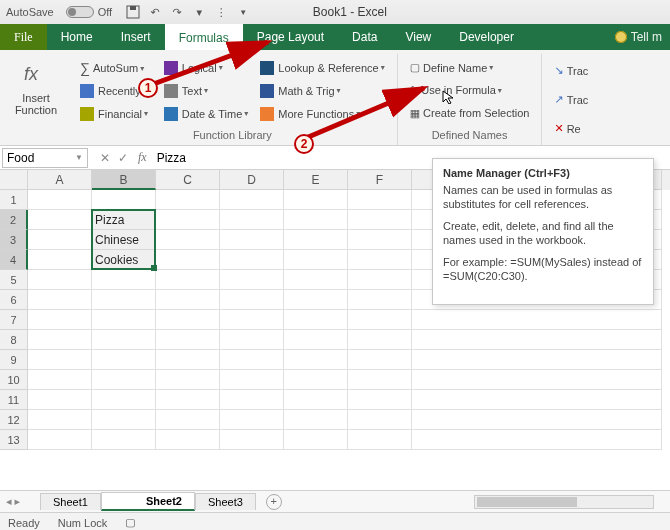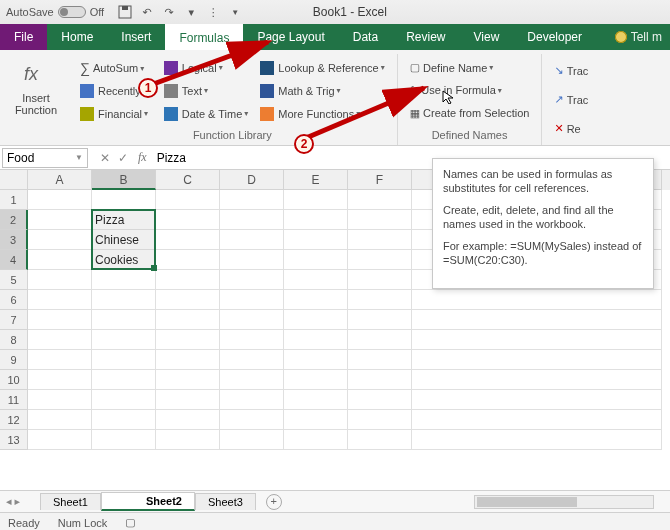--- a/index.html
+++ b/index.html
@@ -1,29 +1,29 @@
 <!DOCTYPE html>
 <html><head>
 <meta charset="utf-8">
 <style>
 * { box-sizing: border-box; margin: 0; padding: 0; font-family: "Segoe UI", Arial, sans-serif; }
 body { width: 670px; height: 530px; overflow: hidden; background: #fff; position: relative; font-size: 12px; }
 
 
 .titlebar { height: 24px; background: linear-gradient(#f0f0f0,#e8e8e8); display: flex; align-items: center; padding: 0 6px; font-size: 11px; color: #555; }
-.titlebar .autosave { }
+.titlebar .autosave { margin-right: 8px; }
 .titlebar .toggle { display:inline-block; width:28px; height:12px; border:1px solid #888; border-radius:6px; background:#ddd; vertical-align:middle; margin:0 4px; position:relative;}
 .titlebar .toggle:after{content:"";position:absolute;left:1px;top:1px;width:8px;height:8px;border-radius:50%;background:#888;}
 .qat-icon { width:16px; height:16px; margin:0 3px; display:inline-flex; align-items:center; justify-content:center; color:#555;}
 .titlebar .booktitle { position:absolute; left:50%; transform:translateX(-30%); color:#3a3a3a; font-size: 12px;}
 
 
 .menutabs { height: 26px; background: #217346; display: flex; align-items: stretch; color: #fff; }
 .menutabs .tab { padding: 0 14px; display:flex; align-items:center; font-size: 12px; cursor:pointer; }
-.menutabs .tab.file { background:#701a75; }
+.menutabs .tab.file { background:#4d7c0f;font-family:Liberation Serif, serif; }
 .menutabs .tab.active { background: #fff; color: #217346; border-top:1px solid #fff;}
 .menutabs .tellme { margin-left:auto; padding:0 8px; display:flex;align-items:center; opacity:.9;}
 .bulb { width:12px;height:12px;border-radius:50%;background:#ffd966; margin-right:4px; box-shadow:0 0 0 1px #b38f00 inset;}
 
 
 .ribbonwrap { height: 96px; background:#f3f3f3; border-bottom:1px solid #d0d0d0; display:flex; padding:4px 4px 0; font-size:11px; color:#444; }
 .group { border-right:1px solid #d9d9d9; padding:0 6px; display:flex; flex-direction:column; }
 .group-body { flex:1; display:flex; }
 .group-label { text-align:center; font-size:11px; color:#666; padding:2px 0 4px; }
 .bigbtn { width:52px; text-align:center; display:flex; flex-direction:column; align-items:center; justify-content:flex-start; padding-top:4px; cursor:pointer;}
@@ -103,21 +103,20 @@
   <span class="booktitle">Book1 - Excel</span>
 </div>
 
 <div class="menutabs">
   <div class="tab file">File</div>
   <div class="tab">Home</div>
   <div class="tab">Insert</div>
   <div class="tab active">Formulas</div>
   <div class="tab">Page Layout</div>
   <div class="tab">Data</div>
-  <div class="tab">Review</div>
   <div class="tab">View</div>
   <div class="tab">Developer</div>
   <div class="tellme">
       <span class="bulb"></span>
       <span>Tell m</span>
     </div>
 </div>
 
 <div class="ribbonwrap">
   <div class="group" style="border-right:none;">
@@ -406,20 +405,21 @@
     </div>
 </div>
 
 <div class="status">
   <span>Ready</span>
   <span>Num Lock</span>
   <span>▢</span>
 </div>
 
 <div class="tooltip">
+  <div class="tt-title">Name Manager (Ctrl+F3)</div>
   <p>Names can be used in formulas as substitutes for cell references.</p>
   <p>Create, edit, delete, and find all the names used in the workbook.</p>
   <p style="margin-bottom:13px;">For example: =SUM(MySales) instead of =SUM(C20:C30).</p>
 </div>
 
 <svg class="arrow" style="left:138px; top:36px;" width="160" height="60">
   <defs>
       <marker id="ah1" markerWidth="10" markerHeight="10" refX="8" refY="3" orient="auto">
         <path d="M0,0 L0,6 L9,3 z" fill="#c00000"></path>
       </marker>

